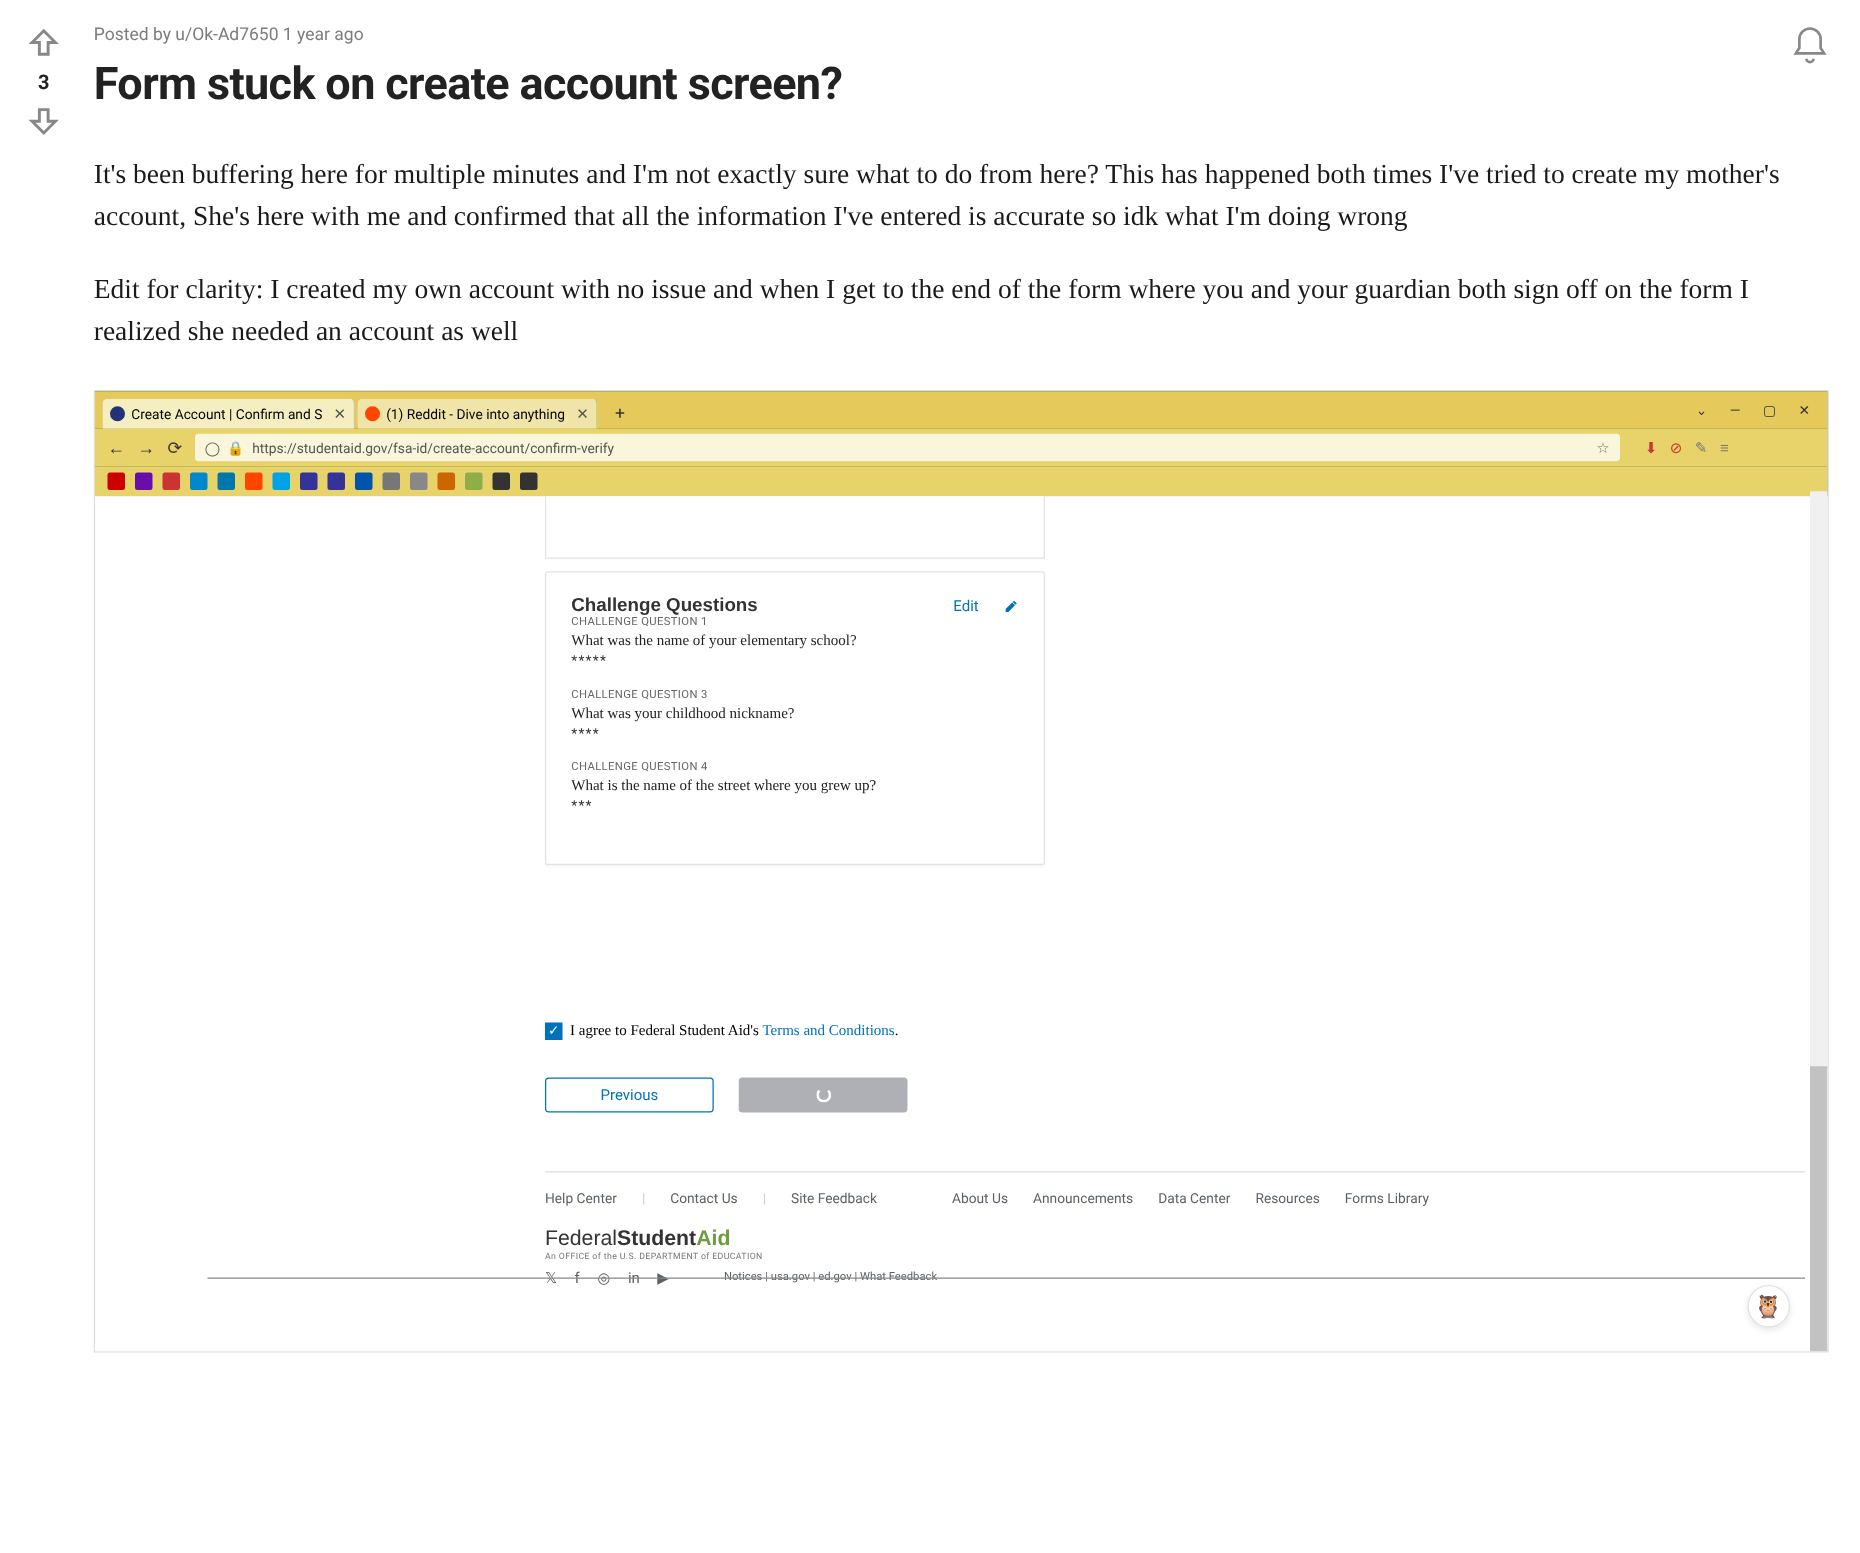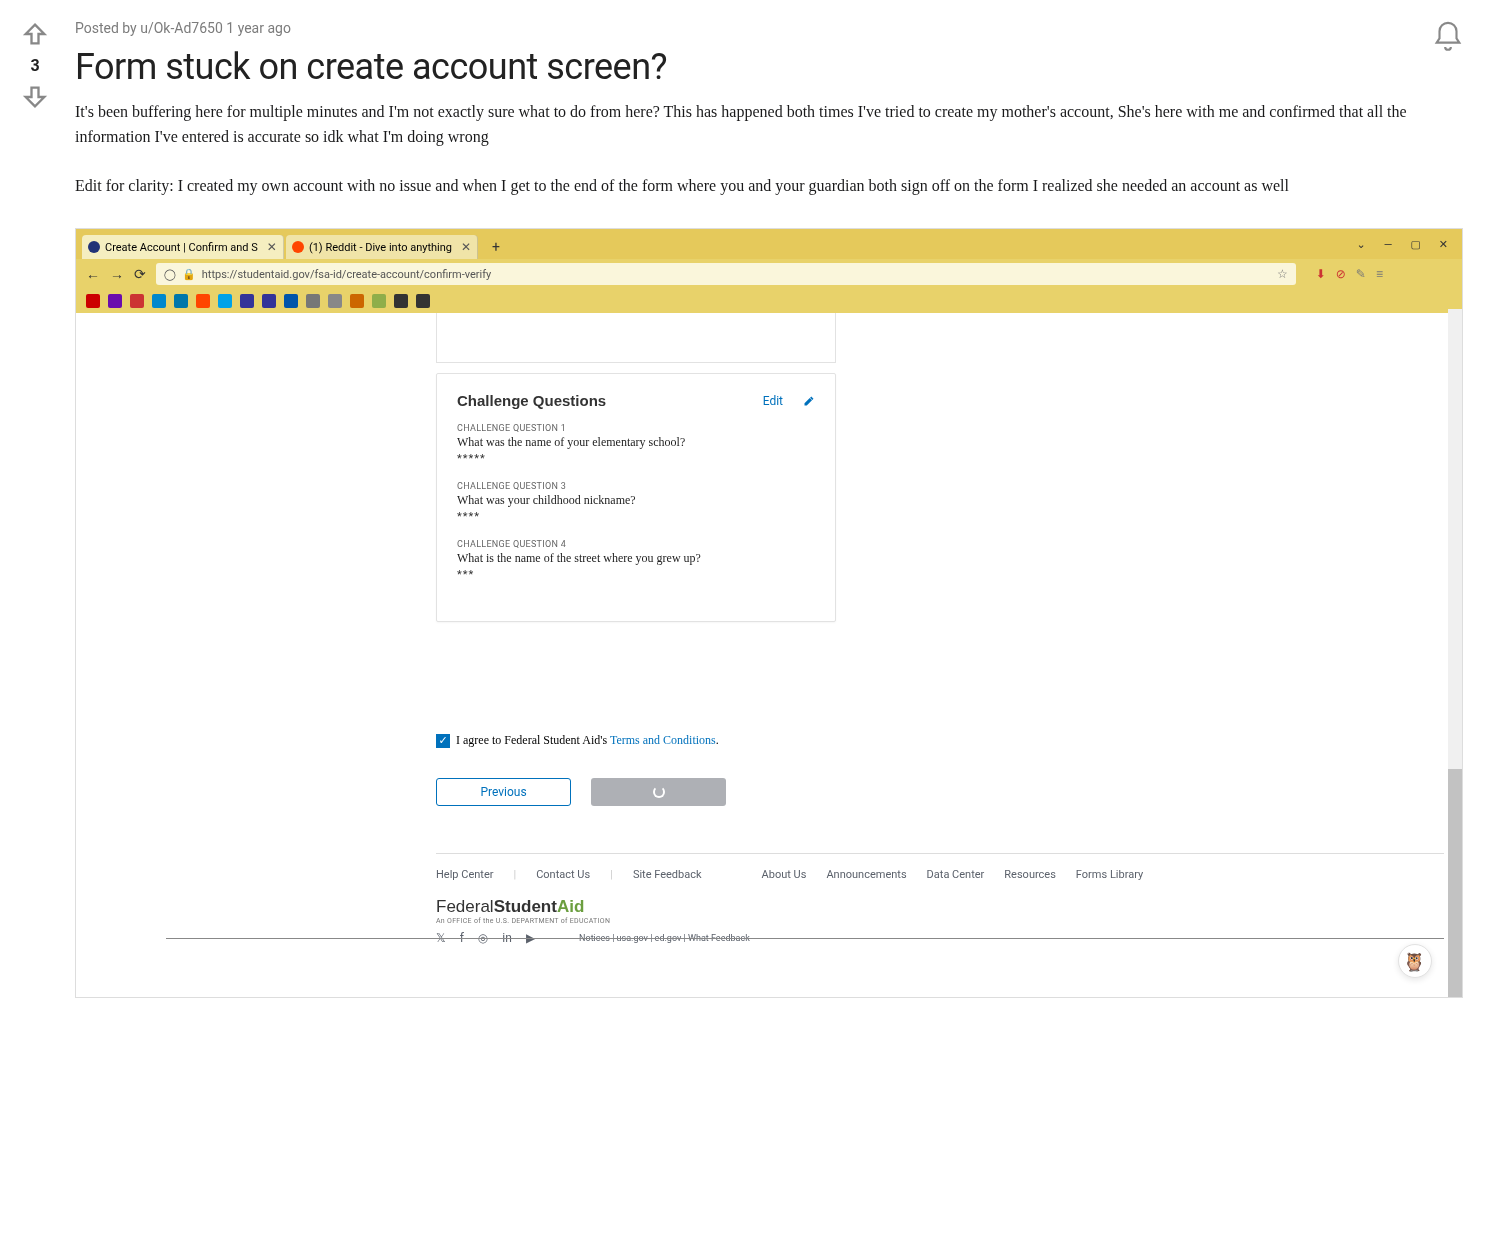--- a/index.html
+++ b/index.html
@@ -4,22 +4,22 @@
 <style>
   * { box-sizing: border-box; margin: 0; padding: 0; }
   body { font-family: -apple-system, BlinkMacSystemFont, "Segoe UI", Roboto, Arial, sans-serif; background: #fff; width: 1488px; }
   .post-container { display: flex; padding: 10px 5px; }
   .vote-col { width: 60px; display: flex; flex-direction: column; align-items: center; padding-top: 10px; gap: 8px; }
   .vote-arrow { width: 28px; height: 28px; stroke: #888; stroke-width: 2; fill: none; cursor: pointer; }
   .vote-count { font-weight: 700; font-size: 16px; color: #222; }
   .content-col { flex: 1; padding: 10px 20px 0 10px; }
   .post-meta { color: #7c7c7c; font-size: 14px; margin-bottom: 10px; }
   .post-meta a { color: #7c7c7c; text-decoration: none; }
-  .post-title { font-size: 36px; font-weight: 400; color: #222; margin-bottom: 12px; letter-spacing: -0.5px; }
-  .post-body { font-size: 16px; line-height: 1.55; color: #1a1a1b; margin-bottom: 24px; font-family: Georgia, serif; }
+  .post-title { font-size: 36px; font-weight: 700; color: #222; margin-bottom: 34px; letter-spacing: -0.5px; }
+  .post-body { font-size: 22px; line-height: 1.55; color: #1a1a1b; margin-bottom: 24px; font-family: Georgia, serif; }
   .bell { position: absolute; right: 18px; top: 10px; }
   .bell svg { width: 34px; height: 34px; stroke: #888; fill: none; stroke-width: 1.5; }
   .screenshot { margin: 30px 0 0 0; border: 1px solid #ddd; background: #fff; position: relative; height: 770px; overflow: hidden; }
   .scr-scroll { position:absolute; right:0; top:80px; bottom:0; width:14px; background:#f0f0f0;}
   .scr-scroll-thumb { position:absolute; right:0; width:14px; background:#c2c2c2; top:460px; height:270px;}
   
   .chrome { background: #14532d; }
   .tabbar { display: flex; align-items: center; height: 30px; background: #e5c95b; padding-left: 6px; gap:0; }
   .tab { display: flex; align-items: center; height: 24px; padding: 0 6px; font-size: 11px; gap: 5px; border-right:1px solid rgba(0,0,0,0.15); background:#f0e4a8; margin-top:6px; border-radius:4px 4px 0 0; margin-right:2px;}
   .tab.active { background: #f5eec0; }
@@ -32,21 +32,21 @@
   .addrbar { flex: 1; max-width:1140px; height: 22px; background: #faf6db; border-radius: 3px; display: flex; align-items: center; padding: 0 8px; font-size: 11px; color: #555; gap:6px;}
   .addrbar-star { margin-left:auto; font-size:12px; color:#777;}
   .nav-right-icons { display:flex; gap:10px; margin-left:10px; font-size:12px; color:#777; align-items:center;}
   .nav-right-icons .red{color:#c33;}
   .bkbar { display:flex; align-items:center; height:24px; background:#e8d26a; padding:0 10px; gap:8px;}
   .bk { width:14px; height:14px; border-radius:2px; display:inline-block;}
   
   .inner { background:#fff; position:relative; height:685px;}
   .card-top { position:absolute; left:360px; top:0; width:400px; height:50px; background:#fff; border:1px solid #e2e2e2; border-top:none;}
   .card { position:absolute; left:360px; top:60px; width:400px; background:#fff; border:1px solid #e2e2e2; border-radius:2px; padding: 18px 20px 24px 20px; box-shadow:0 1px 2px rgba(0,0,0,0.04);}
-  .card-header { display:flex; justify-content:space-between; align-items:center; margin-bottom:14px;}
+  .card-header { display:flex; justify-content:space-between; align-items:center; }
   .card-title { font-size:15px; font-weight:600; color:#333; font-family: Arial, sans-serif;}
   .edit-link { font-size:12px; color:#0071bc; cursor:pointer; display:flex; align-items:center; gap:20px;}
   .edit-link svg{width:12px;height:12px;fill:#0071bc;}
   .cq-block { margin-bottom:16px;}
   .cq-label { font-size:9px; color:#666; letter-spacing:0.3px; margin-bottom:2px; text-transform:uppercase;}
   .cq-question { font-size:12px; color:#222; font-family: Georgia, serif; margin-bottom:2px;}
   .cq-stars { font-size:11px; color:#333; letter-spacing:1px;}
   .terms-row { position:absolute; left:360px; top:420px; display:flex; align-items:center; gap:6px; font-size:12px; font-family:Georgia,serif;}
   .terms-row .chk { width:14px;height:14px;background:#0071bc;display:inline-flex;align-items:center;justify-content:center;color:#fff;font-size:11px;}
   .terms-link { color:#0071bc; cursor:pointer;}

